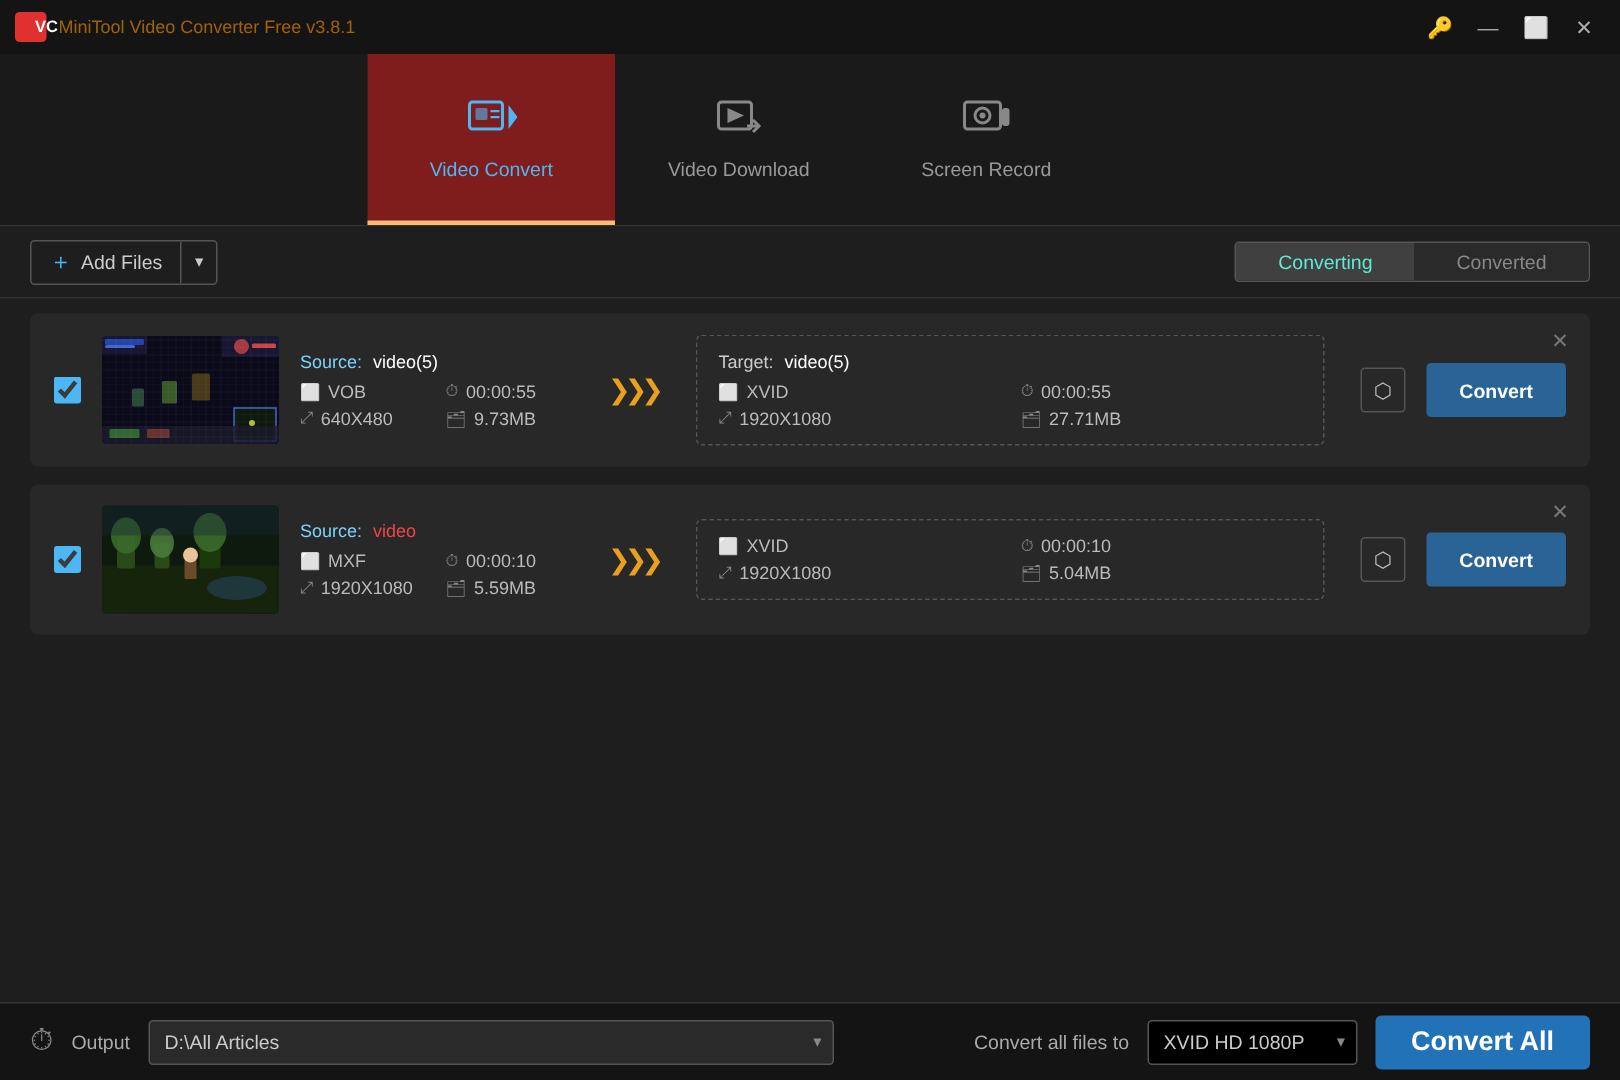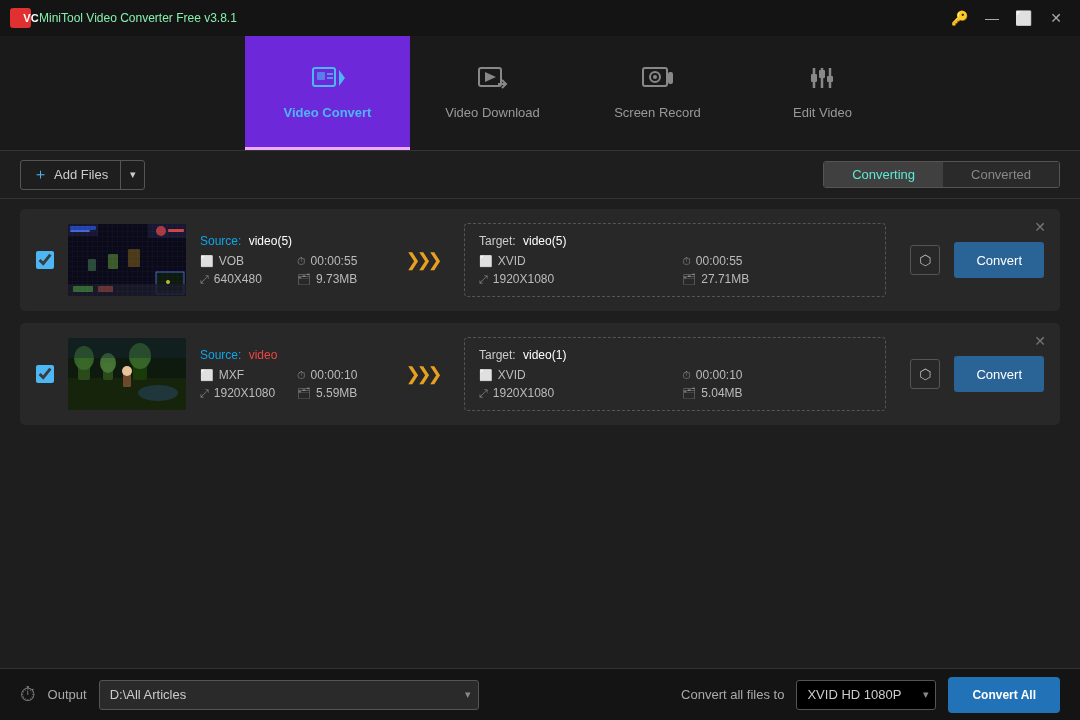--- a/index.html
+++ b/index.html
@@ -29,21 +29,21 @@
     }
     #app-logo {
       width: 20px; height: 20px;
       background: #e03030;
       border-radius: 3px;
       display: flex; align-items: center; justify-content: center;
       font-size: 11px; color: #fff; font-weight: bold; padding-left: 21px;
     }
     #title-bar-title {
       font-size: 12px;
-      color: #86efac;
+      color: #a16207;
     }
     #title-bar-controls {
       display: flex;
       gap: 4px;
       align-items: center;
     }
     .title-btn {
       width: 28px; height: 20px;
       background: none;
       border: none;
@@ -70,23 +70,22 @@
       gap: 8px;
       cursor: pointer;
       color: #999;
       font-size: 13px;
       border-bottom: 3px solid transparent;
       transition: all 0.2s;
     }
     .nav-item:first-child { margin-left: 245px; }
     .nav-item.active {
       color: #4db6f5;
-      border-bottom: 3px solid #f0abfc;
-      background: #6d28d9;
-      font-weight: bold;
+      border-bottom: 3px solid #fdba74;
+      background: #7f1d1d;
     }
     .nav-icon {
       font-size: 28px;
       line-height: 1;
     }
     .nav-item.active .nav-icon { color: #4db6f5; }
 
     
     #toolbar {
       display: flex;
@@ -206,21 +205,21 @@
     .file-info {
       display: flex;
       flex-direction: column;
       gap: 6px;
       min-width: 180px;
     }
     .file-info-label {
       font-size: 12px;
       color: #aaa;
     }
-    .file-info-label span { color: #0ea5e9; }
+    .file-info-label span { color: #7dd3fc; }
 
     .file-meta {
       display: grid;
       grid-template-columns: 1fr 1fr;
       gap: 4px 14px;
     }
     .meta-item {
       display: flex;
       align-items: center;
       gap: 5px;
@@ -282,20 +281,21 @@
       background: #2a6496;
       color: #fff;
       border: none;
       border-radius: 3px;
       padding: 0 22px;
       height: 36px;
       font-size: 13px;
       cursor: pointer;
       flex-shrink: 0;
       transition: background 0.2s;
+      font-weight: bold;
     }
 
     .close-card-btn {
       position: absolute;
       top: 8px; right: 10px;
       background: none;
       border: none;
       color: #777;
       font-size: 14px;
       cursor: pointer;
@@ -323,21 +323,21 @@
       font-size: 13px;
       color: #aaa;
     }
     #output-path-select {
       background: #2a2a2a;
       border: 1px solid #555;
       color: #ccc;
       padding: 4px 30px 4px 10px;
       font-size: 13px;
       border-radius: 3px;
-      width: 380px;
+      width: 457px;
       appearance: none;
       cursor: pointer;
       height: 30px;
     }
     .output-path-wrapper {
       position: relative;
       display: flex;
       align-items: center;
     }
     .output-path-chevron {
@@ -377,21 +377,21 @@
       font-size: 11px;
       pointer-events: none;
     }
     #convert-all-btn {
       background: #2272b8;
       color: #fff;
       border: none;
       border-radius: 4px;
       padding: 0 24px;
       height: 36px;
-      font-size: 12px;
+      font-size: 18px;
       font-weight: bold;
       cursor: pointer;
       transition: background 0.2s;
     }
   </style>
 </head>
 <body>
 
 <div id="title-bar">
   <div id="title-bar-left">
@@ -434,33 +434,20 @@
     <span class="nav-icon">
       <svg width="34" height="28" viewBox="0 0 34 28" fill="none">
         <rect x="2" y="4" width="24" height="18" rx="2" stroke="#888" stroke-width="2" fill="none"></rect>
         <circle cx="14" cy="13" r="5" stroke="#888" stroke-width="2" fill="none"></circle>
         <circle cx="14" cy="13" r="2" fill="#888"></circle>
         <rect x="27" y="8" width="5" height="12" rx="2" fill="#888"></rect>
       </svg>
     </span>
     <span>Screen Record</span>
   </div>
-  <div class="nav-item">
-    <span class="nav-icon">
-      <svg width="34" height="28" viewBox="0 0 34 28" fill="none">
-        <path d="M8 4 L8 24" stroke="#888" stroke-width="2.5"></path>
-        <path d="M16 4 L16 24" stroke="#888" stroke-width="2.5"></path>
-        <path d="M24 4 L24 24" stroke="#888" stroke-width="2.5"></path>
-        <rect x="5" y="10" width="6" height="8" rx="1" fill="#888"></rect>
-        <rect x="13" y="6" width="6" height="8" rx="1" fill="#888"></rect>
-        <rect x="21" y="12" width="6" height="6" rx="1" fill="#888"></rect>
-      </svg>
-    </span>
-    <span>Edit Video</span>
-  </div>
 </div>
 
 <div id="toolbar">
   <div style="display:flex; align-items:center; border:1px solid #555; border-radius:3px; overflow:hidden; height:30px;">
     <button id="add-files-main">
       <span style="font-size:15px; color:#4db6f5;">＋</span>
       <span>Add Files</span>
     </button>
     <button id="add-files-dropdown">
       <span>▾</span>
@@ -614,24 +601,20 @@
         </div>
       </div>
     </div>
 
     <div class="arrows-container">
       <span class="arrows">❯❯❯</span>
     </div>
 
     <div class="target-section">
       <div class="target-box">
-        <div class="target-info-label">
-          <span>Target:</span>
-          <span style="color:#fff; margin-left:4px;">video(1)</span>
-        </div>
         <div class="file-meta">
           <div class="meta-item">
             <span class="meta-icon">⬜</span>
             <span>XVID</span>
           </div>
           <div class="meta-item">
             <span class="meta-icon">⏱</span>
             <span>00:00:10</span>
           </div>
           <div class="meta-item">

